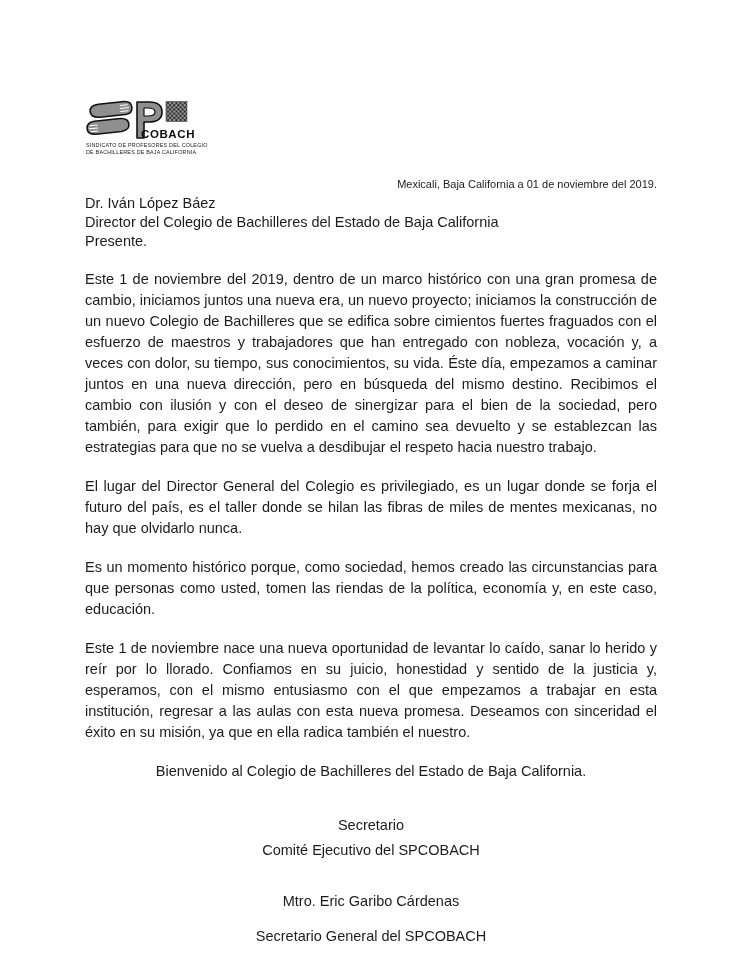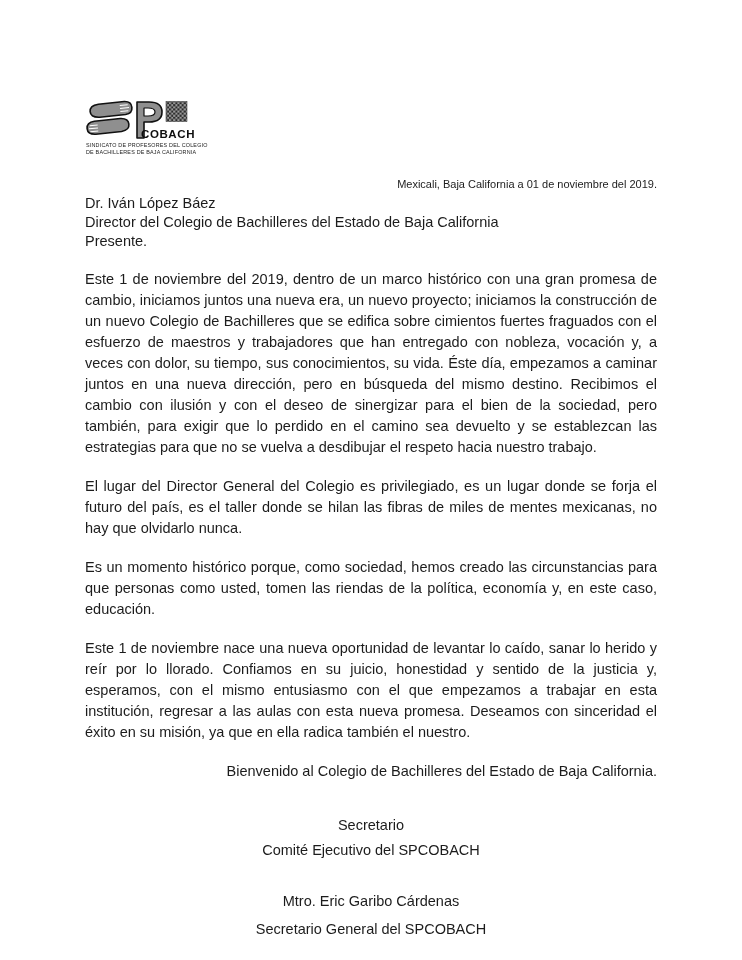--- a/index.html
+++ b/index.html
@@ -28,30 +28,30 @@
   .recipient {
     font-size: 14.5px;
     line-height: 19px;
   }
   p.body {
     margin-top: 18px;
     font-size: 14.5px;
     line-height: 21px;
     text-align: justify;
   }
-  p.body.single { text-align: right; }
+  p.body.single { text-align: center; }
   .closing {
     margin-top: 34px;
     text-align: center;
     font-size: 14.5px;
     line-height: 19px;
   }
   .closing .committee { margin-top: 6px; }
   .closing .signer-name { margin-top: 32px; }
-  .closing .signer-title { margin-top: 9px; }
+  .closing .signer-title { margin-top: 16px; }
 </style>
 </head>
 <body>
 
 <div class="page">
 
   <div class="logo-block">
     <svg width="132" height="58" viewBox="0 0 132 58">
       <defs>
         <pattern id="gridpat" width="4.2" height="4.2" patternUnits="userSpaceOnUse">

